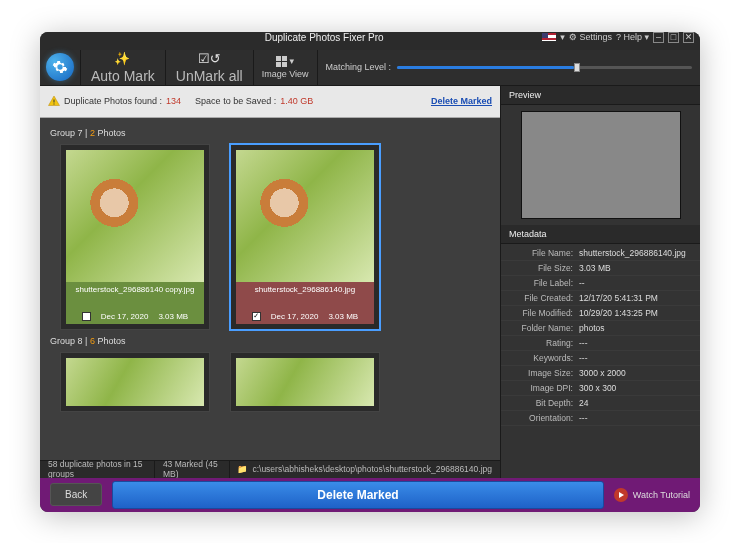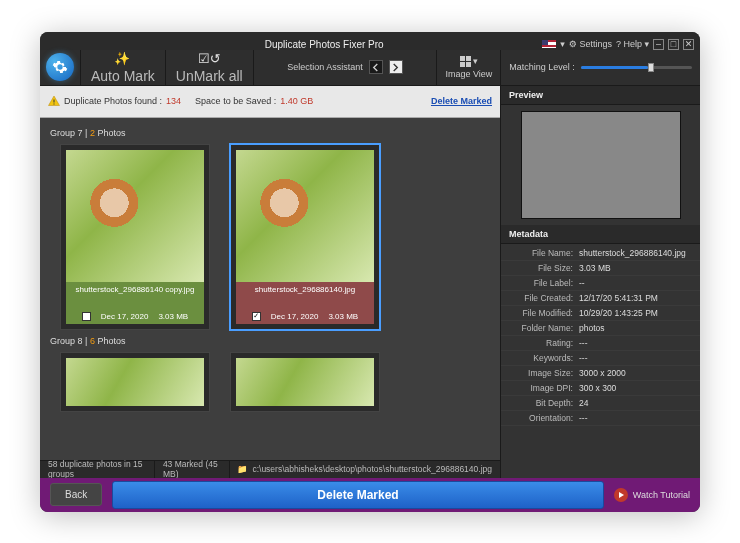--- a/index.html
+++ b/index.html
@@ -1,18 +1,18 @@
 <!DOCTYPE html>
 <html><head>
 <meta charset="utf-8">
 <style>
 *{box-sizing:border-box;margin:0;padding:0;font-family:Arial,Helvetica,sans-serif}
 body{background:#fff;display:flex;align-items:center;justify-content:center;width:740px;height:543px}
 .win{width:660px;height:480px;background:#3a3a3a;border-radius:8px;box-shadow:0 4px 30px rgba(0,0,0,.25);display:flex;flex-direction:column;overflow:hidden;font-size:9px;color:#ccc}
-.titlebar{height:18px;background:#2b2b2b;display:flex;align-items:flex-end;padding:0 6px;justify-content:space-between}
+.titlebar{height:18px;background:#2b2b2b;display:flex;align-items:flex-start;padding:0 6px;justify-content:space-between}
 .titlebar .title{flex:1;text-align:center;font-size:10px;color:#eee}
 .titlebar .ctrls{display:flex;gap:4px;align-items:center}
 .titlebar .ctrls span{font-size:9px;color:#ccc;cursor:pointer}
 .flag{width:14px;height:8px;background:linear-gradient(#b22234 0 8%,#fff 8% 16%,#b22234 16% 24%,#fff 24% 32%,#b22234 32% 40%,#fff 40% 48%,#b22234 48% 56%,#fff 56% 64%,#b22234 64% 72%,#fff 72% 80%,#b22234 80% 88%,#fff 88% 100%);position:relative;display:inline-block}
 .flag::before{content:"";position:absolute;left:0;top:0;width:6px;height:5px;background:#3c3b6e}
 .wbtn{width:11px;height:11px;border:1px solid #888;display:flex;align-items:center;justify-content:center;font-size:9px;color:#ccc;cursor:pointer}
 .toolbar{height:36px;background:#2e2e2e;display:flex;align-items:stretch;border-bottom:1px solid #1a1a1a}
 .logo{width:40px;display:flex;align-items:center;justify-content:center;position:relative}
 .logo .circ{width:28px;height:28px;border-radius:50%;background:radial-gradient(circle at 30% 30%,#4db2ec,#1565c0);display:flex;align-items:center;justify-content:center;box-shadow:0 0 6px rgba(77,178,236,.4)}
 .logo .gear{width:16px;height:16px;color:#fff}
@@ -41,21 +41,21 @@
 .card.sel{border:1px solid #4a9eff;outline:1px solid #4a9eff}
 .thumb-img{width:138px;height:132px;background:#888;background-size:cover;background-position:center}
 .cap{width:100%;padding:3px 4px;font-size:8px;text-align:center;display:flex;flex-direction:column;gap:18px}
 .cap.green{background:#6b8f3f;color:#fff}
 .cap.red{background:#8f4a4a;color:#fff}
 .cap .fn{white-space:nowrap;overflow:hidden;text-overflow:ellipsis}
 .cap .meta{display:flex;justify-content:center;gap:10px;align-items:center}
 .chk{width:9px;height:9px;background:#fff;border:1px solid #333;display:inline-flex;align-items:center;justify-content:center;font-size:7px;color:#000}
 .row2 .thumb-img{height:48px;width:138px}
 .side{width:200px;background:#333;border-left:1px solid #1a1a1a;display:flex;flex-direction:column}
-.shdr{font-size:9px;font-weight:bold;color:#eee;padding:4px 8px;background:#2a2a2a;border-bottom:1px solid #1a1a1a}
+.shdr{font-size:9px;font-weight:normal;color:#eee;padding:4px 8px;background:#2a2a2a;border-bottom:1px solid #1a1a1a}
 .preview{padding:6px 10px;display:flex;justify-content:center}
 .preview .pimg{width:160px;height:108px;background:#888;border:1px solid #111}
 .meta-list{flex:1;overflow:auto;padding:2px 0}
 .mrow{display:flex;padding:2px 8px;font-size:8.5px;border-bottom:1px solid #3a3a3a}
 .mrow .k{width:70px;text-align:right;color:#bbb;padding-right:6px}
 .mrow .v{flex:1;color:#ddd;word-break:break-all}
 .status{height:18px;background:#2a2a2a;display:flex;align-items:flex-start;font-size:8.5px;color:#bbb;border-top:1px solid #1a1a1a}
 .status .cell{padding:0 8px;border-right:1px solid #1a1a1a;height:100%;display:flex;align-items:center;gap:4px}
 .status .cell:last-child{border:none;flex:1}
 .bottom{height:34px;background:#701a75;display:flex;align-items:center;padding:0 10px;gap:10px}
@@ -97,33 +97,20 @@
         </div>
     </div>
     <div class="tb-sec">
       <span class="tb-icon">✨</span>
       <span class="lbl">Auto Mark</span>
     </div>
     <div class="tb-sec">
       <span class="tb-icon">☑↺</span>
       <span class="lbl">UnMark all</span>
     </div>
-    <div class="sel-assist">
-      <span class="lbl">Selection Assistant</span>
-      <span class="sq">
-          <svg width="9" height="9" viewBox="0 0 10 10">
-            <path d="M7 1L3 5l4 4" stroke="#ccc" fill="none" stroke-width="1.5"></path>
-          </svg>
-        </span>
-      <span class="sq" style="background:#eee">
-          <svg width="9" height="9" viewBox="0 0 10 10">
-            <path d="M3 1l4 4-4 4" stroke="#333" fill="none" stroke-width="1.5"></path>
-          </svg>
-        </span>
-    </div>
     <div class="iv">
       <div style="display:flex;flex-direction:column;align-items:center;gap:2px">
         <div style="display:flex;gap:2px;align-items:center">
           <div class="gridic">
               <span></span>
               <span></span>
               <span></span>
               <span></span>
             </div>
           <span style="color:#ccc">▾</span>

